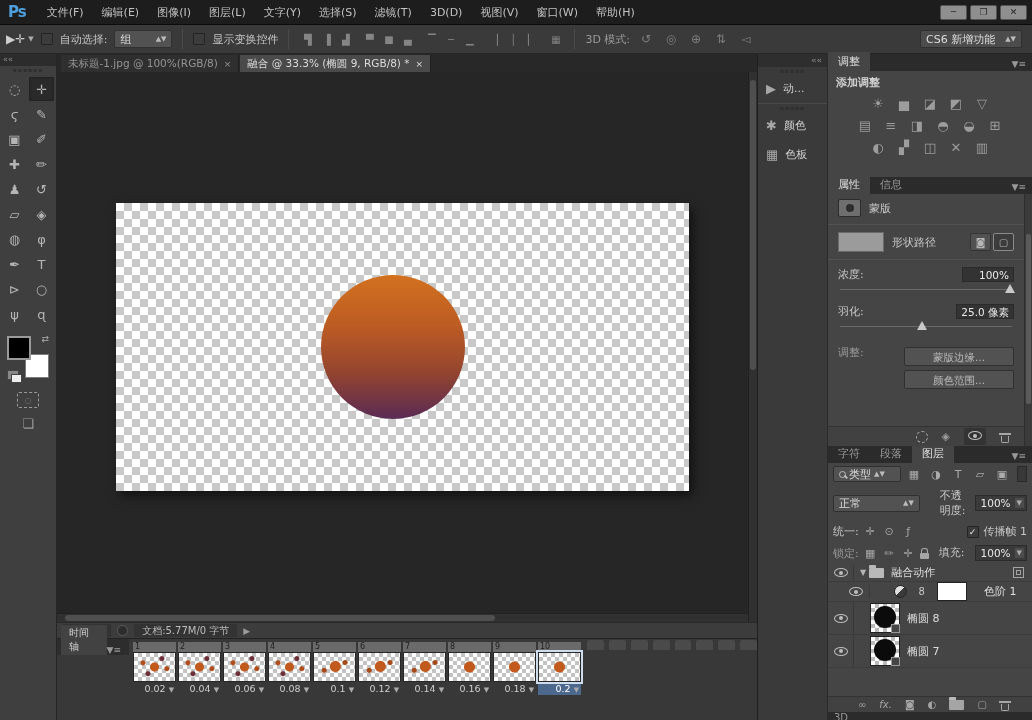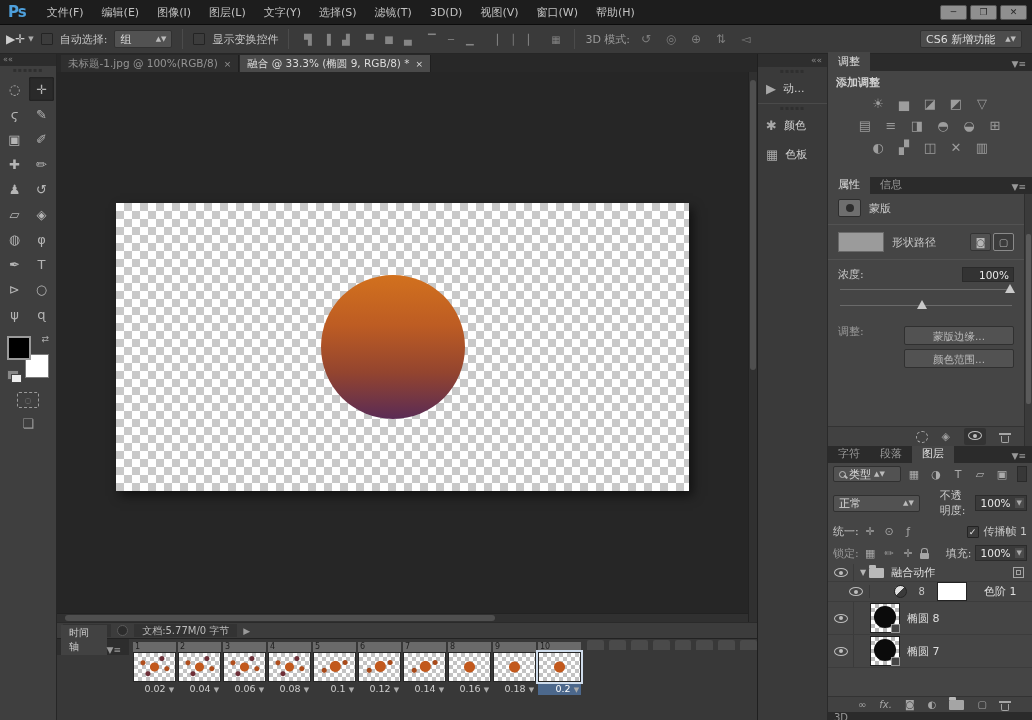--- a/index.html
+++ b/index.html
@@ -459,20 +459,24 @@
           </div>
           <div class="pr-div"></div>
           <div class="prop-row" style="padding-bottom:1px;">
             <span>浓度:</span>
             <span class="val-box">100%</span>
           </div>
           <div class="slider">
             <span class="track"></span>
             <span class="sthumb" style="left:96%;"></span>
           </div>
+          <div class="prop-row" style="padding-bottom:1px;">
+            <span>羽化:</span>
+            <span class="val-box">25.0 像素</span>
+          </div>
           <div class="slider">
             <span class="track"></span>
             <span class="sthumb" style="left:45%;"></span>
           </div>
           <div class="prop-row" style="align-items:flex-start;margin-top:4px;">
             <span style="color:#9a9a9a;">调整:</span>
             <span style="margin-left:auto;display:flex;flex-direction:column;">
               <span class="ref-btn">蒙版边缘...</span>
               <span class="ref-btn">颜色范围...</span>
             </span>
@@ -528,21 +532,21 @@
               <span class="cb">✓</span>
               <span>传播帧 1</span>
             </span>
           </div>
           <div class="lp-row">
             <span style="color:#9a9a9a;">锁定:</span>
             <span class="uni-ico">▦</span>
             <span class="uni-ico">✏</span>
             <span class="uni-ico">✛</span>
             <span class="lock"></span>
-            <span style="margin-left:auto;display:flex;align-items:center;gap:3px;">
+            <span style="margin-left:auto;display:flex;align-items:flex-start;gap:10px;">
               <span>填充:</span>
               <span class="vd">
                 <span>100%</span>
                 <span class="arr">▼</span>
               </span>
             </span>
           </div>
 
           <div class="layer-list">
             <div class="lrow grp-row">

